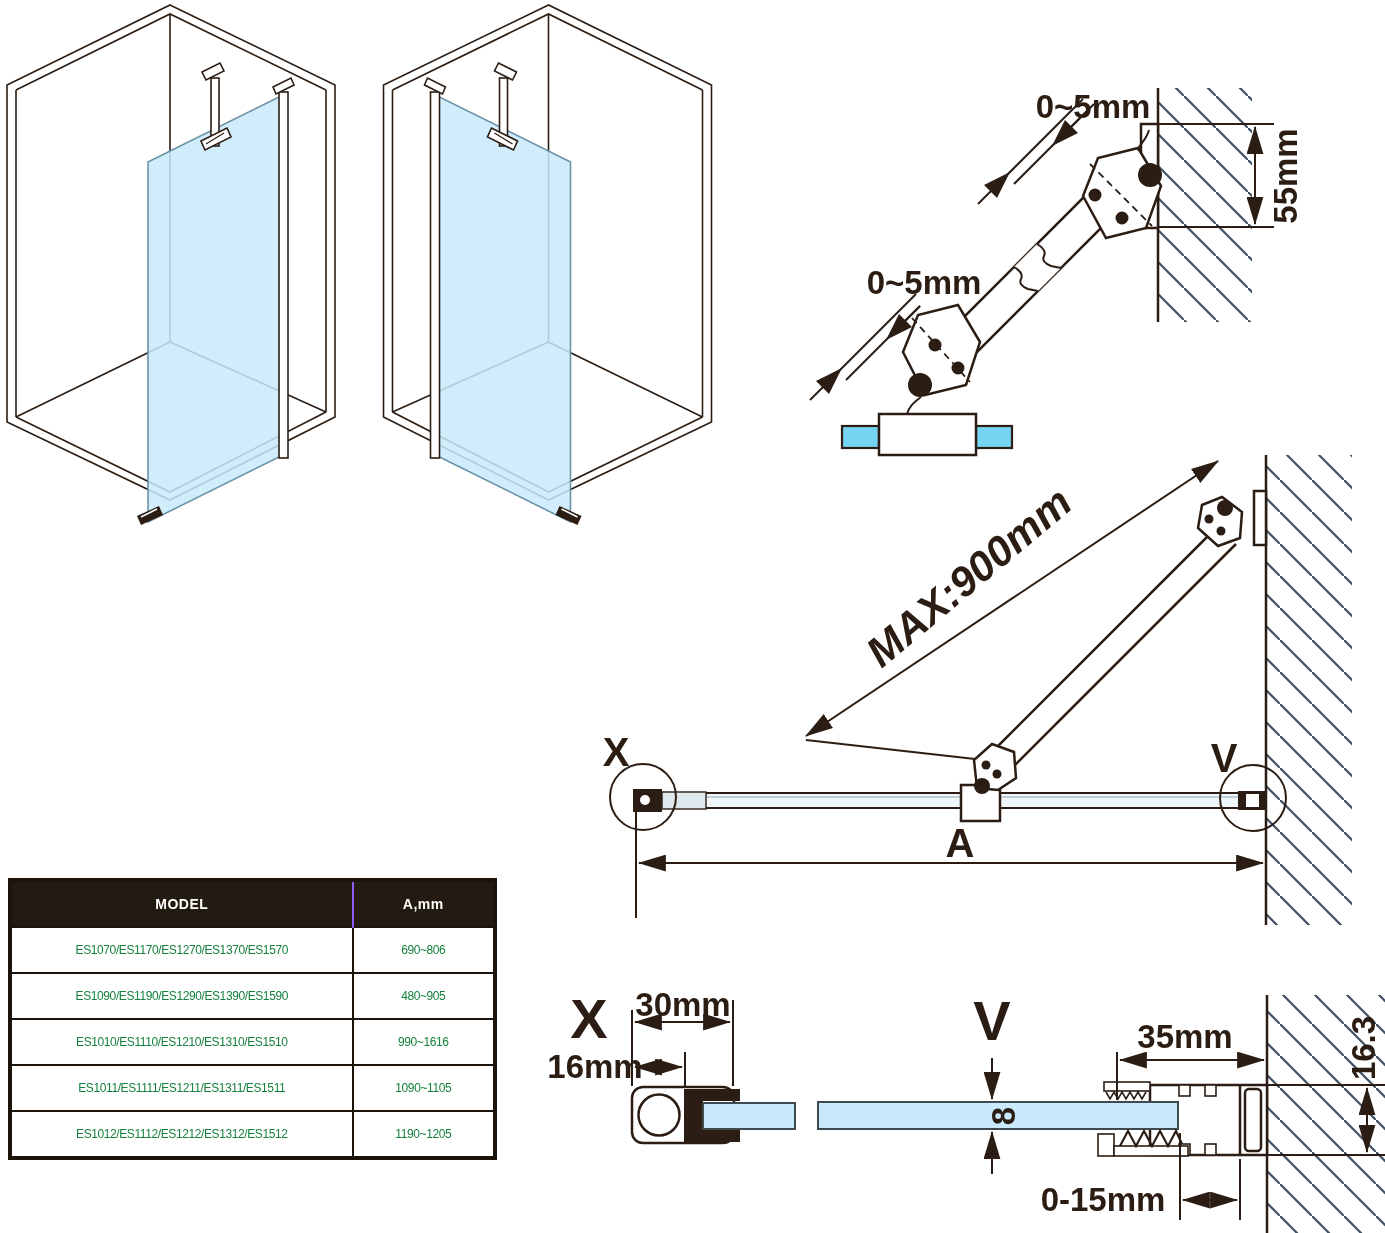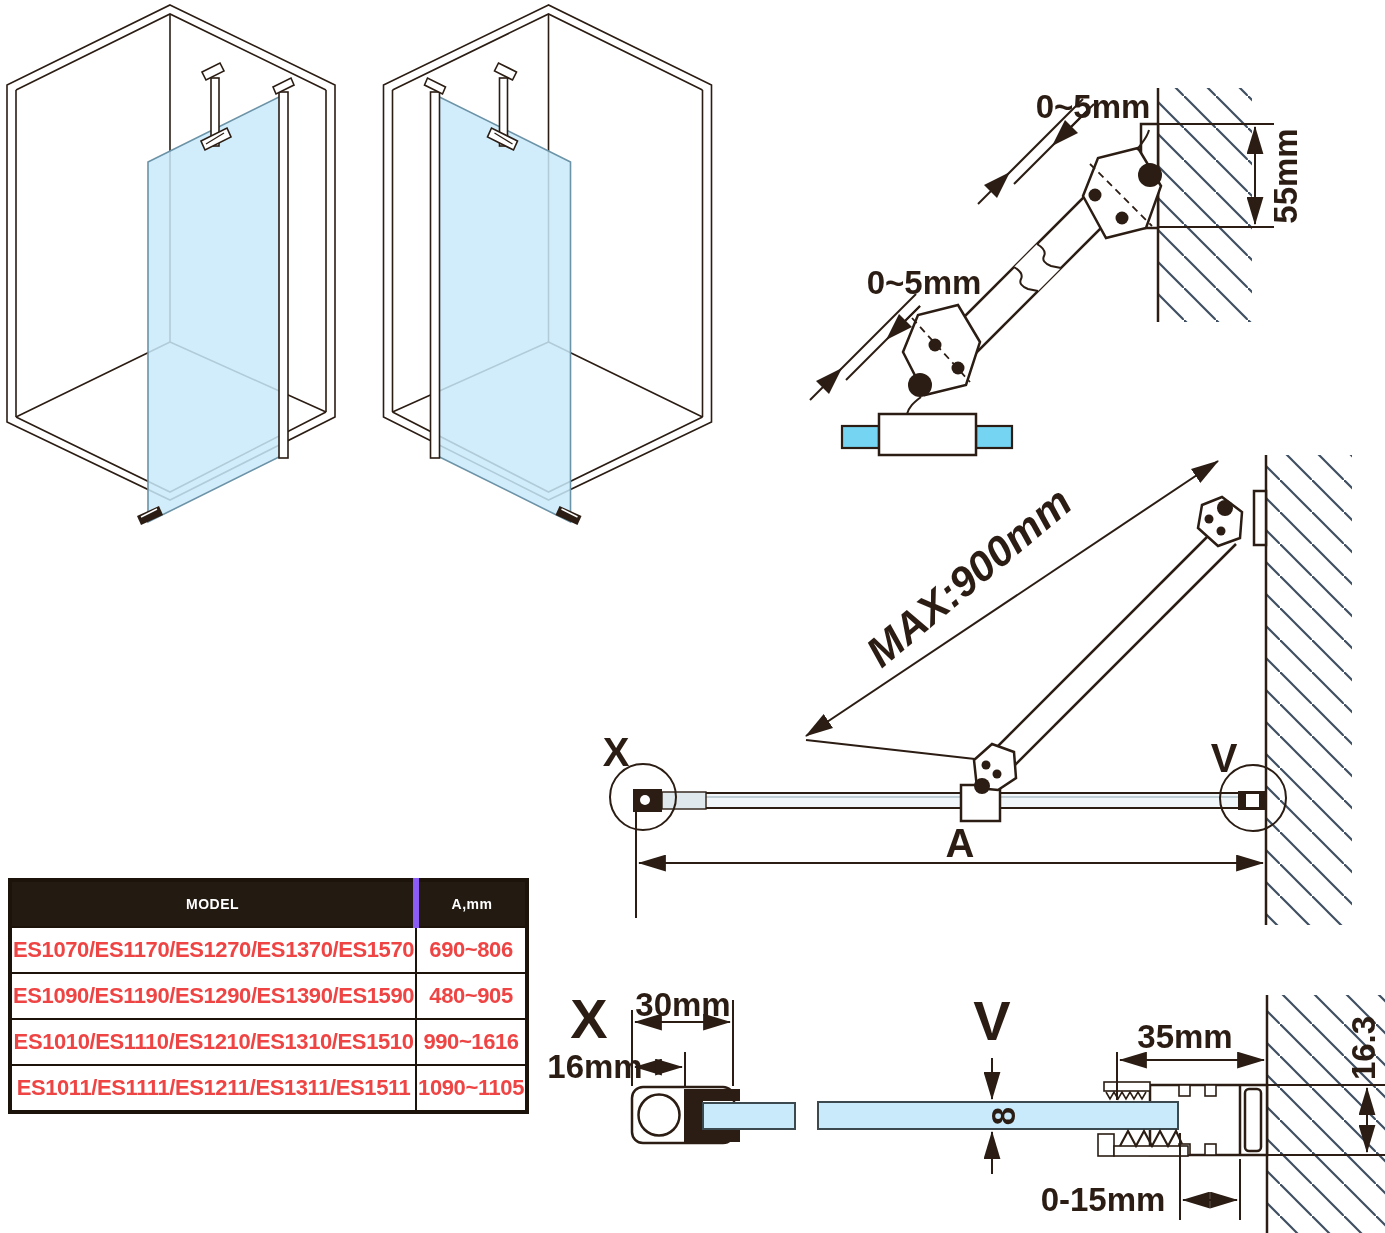--- a/index.html
+++ b/index.html
@@ -28,23 +28,23 @@
   text{fill:var(--c-ink);font-family:"Liberation Sans",sans-serif;font-weight:bold;}
   .t-dim{font-size:33px;text-anchor:middle;}
   .t-max{font-size:42px;font-style:italic;text-anchor:middle;}
   .t-big{font-size:56px;text-anchor:middle;}
   .t-mark{font-size:40px;text-anchor:middle;}
   
   #sizetable{position:absolute;left:8px;top:878px;width:489px;border-collapse:collapse;
              border:4px solid var(--c-table_border);}
   #sizetable th{background:var(--c-table_header_bg);color:var(--c-table_header_text);
              font-size:14px;font-weight:bold;height:42px;letter-spacing:.5px;}
-  #sizetable th + th{border-left:6px solid #8b5cf6;}
+  #sizetable th + th{border-left:2px solid #8b5cf6;}
   #sizetable td{border:2.5px solid var(--c-table_border);height:42px;text-align:center;
-             color:#ef4444;font-size:22px;letter-spacing:-0.4px;white-space:nowrap;font-weight:bold;}
+             color:#15803d;font-size:12px;letter-spacing:-0.4px;white-space:nowrap;}
   #sizetable col.c1{width:345px;} #sizetable col.c2{width:144px;}
 </style>
 </head>
 <body>
 
 <div id="stage">
 <svg width="1385" height="1233" viewBox="0 0 1385 1233">
   <defs>
     <pattern id="hatch" width="32" height="32" patternUnits="userSpaceOnUse">
       <line x1="0" y1="0" x2="32" y2="32" stroke="var(--c-hatch)" stroke-width="2.2"></line>
@@ -300,15 +300,19 @@
       <td>480~905</td>
     </tr>
     <tr>
       <td>ES1010/ES1110/ES1210/ES1310/ES1510</td>
       <td>990~1616</td>
     </tr>
     <tr>
       <td>ES1011/ES1111/ES1211/ES1311/ES1511</td>
       <td>1090~1105</td>
     </tr>
+    <tr>
+      <td>ES1012/ES1112/ES1212/ES1312/ES1512</td>
+      <td>1190~1205</td>
+    </tr>
   </tbody>
 </table>
 </div>
 
 </body></html>

